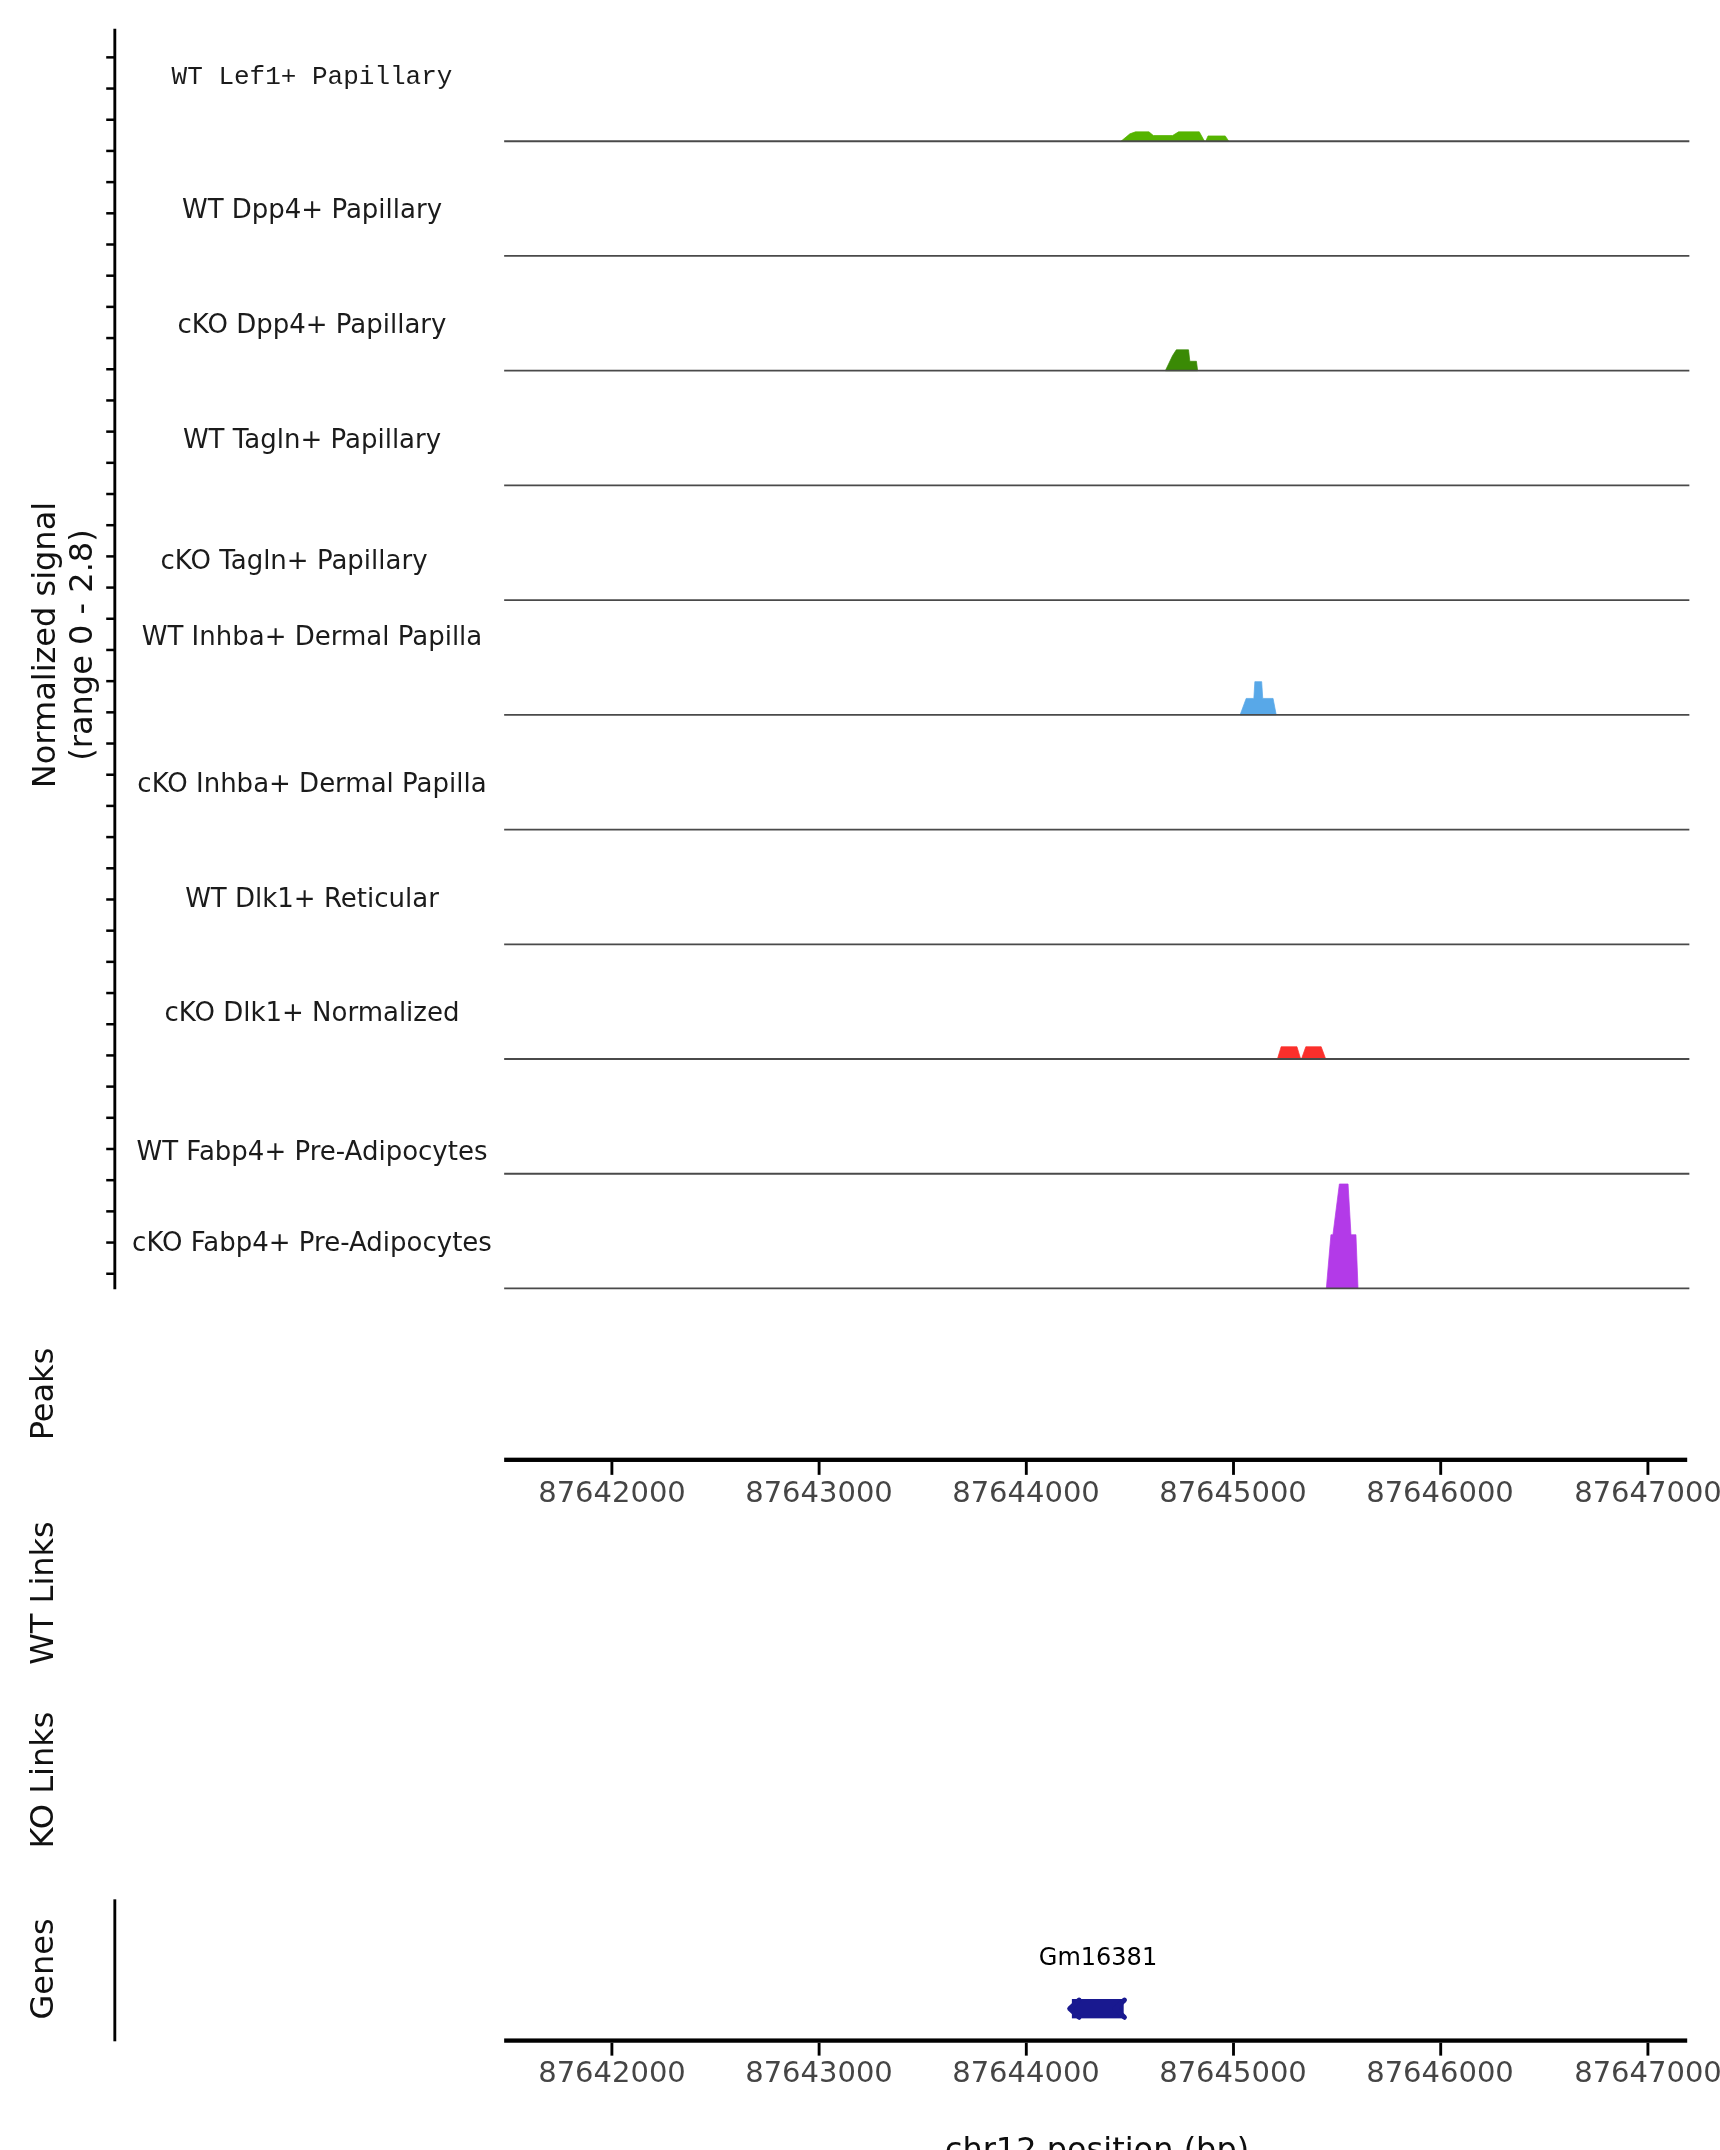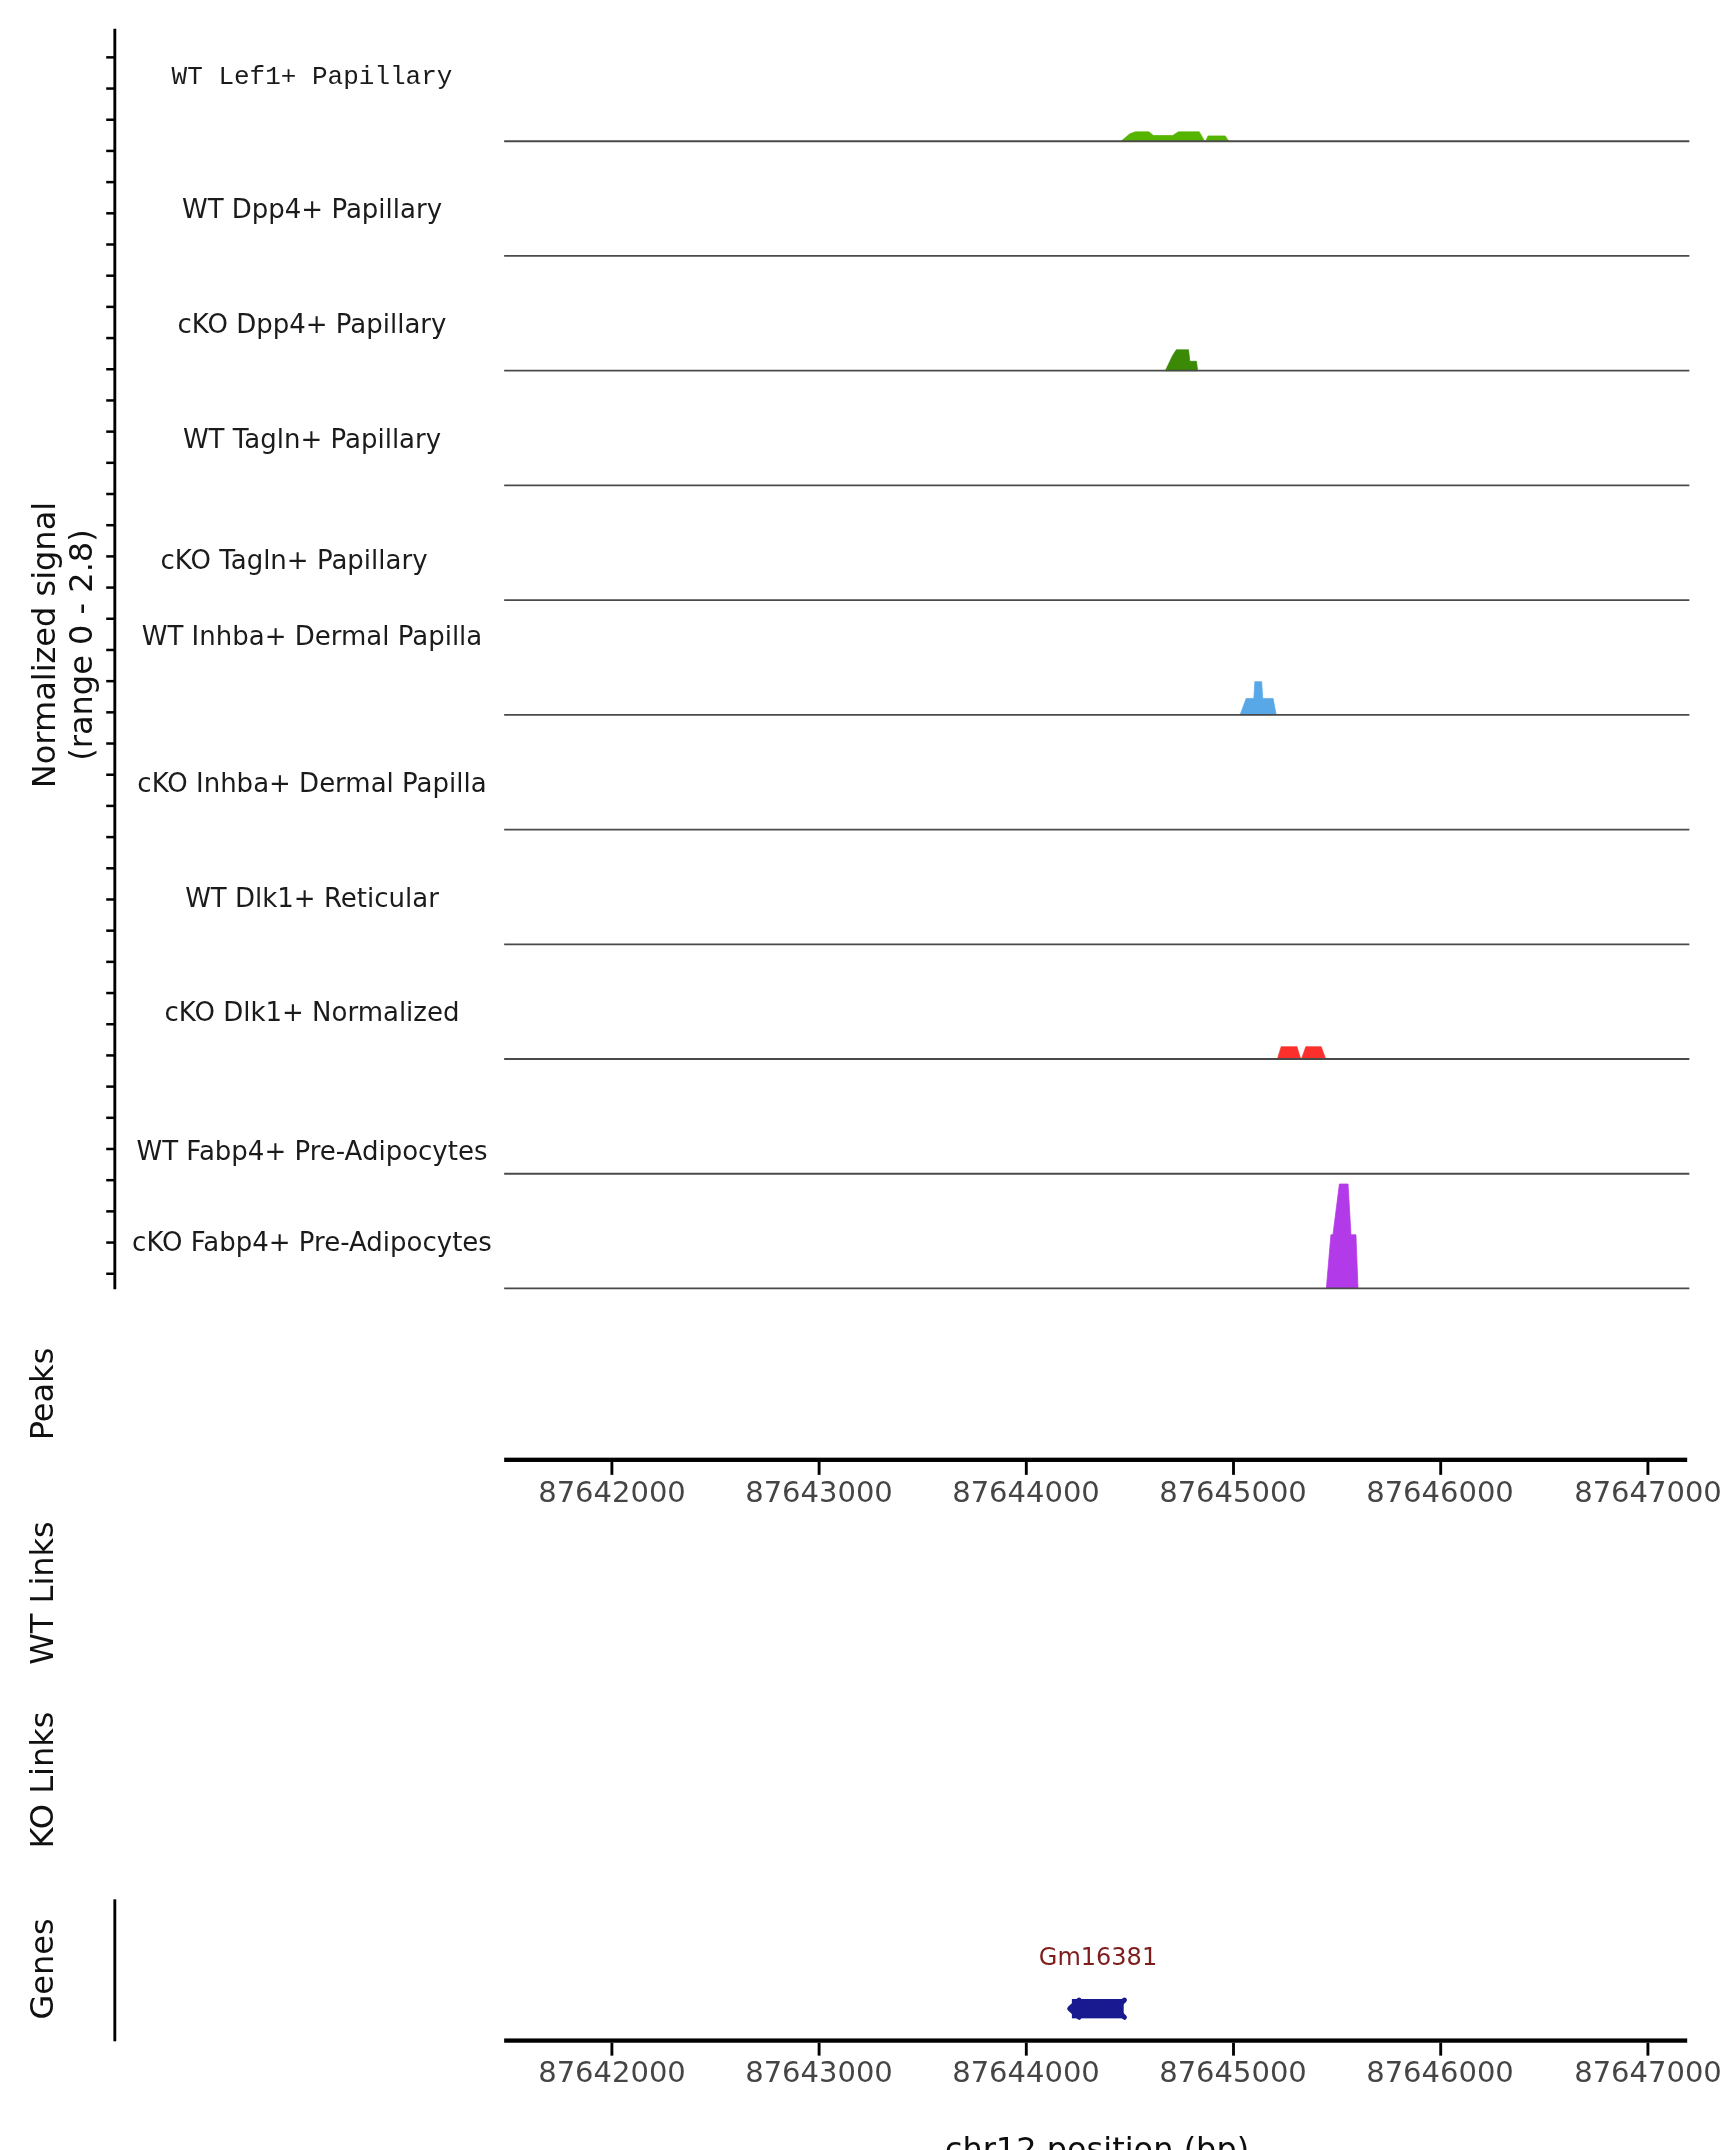--- a/index.html
+++ b/index.html
@@ -14,21 +14,21 @@
   .track-label{font-size:26px;color:#1b1b1b;}
   .section-label{font-size:32px;}
   .ylabel-box{
     position:absolute;transform:translate(-50%,-50%) rotate(-90deg);
     text-align:center;font-size:32px;line-height:37px;color:#111;white-space:nowrap;
   }
   .tick-label{
     position:absolute;transform:translateX(-50%);font-size:29px;color:#454545;white-space:nowrap;
   }
   .xlabel{font-size:32px;color:#0e0e0e;}
-  .gene-label{font-size:24px;color:#7f1d1d;}
+  .gene-label{font-size:24px;color:#000000;}
 </style>
 </head>
 <body>
 
 <svg id="plot-svg" width="1721" height="2151" viewBox="0 0 2400 3000">
     <line x1="160" y1="40" x2="160" y2="1798" stroke="#000000" stroke-width="4"></line>
     <line x1="148" y1="80" x2="159" y2="80" stroke="#000000" stroke-width="3.5"></line>
     <line x1="148" y1="123.5" x2="159" y2="123.5" stroke="#000000" stroke-width="3.5"></line>
     <line x1="148" y1="167" x2="159" y2="167" stroke="#000000" stroke-width="3.5"></line>
     <line x1="148" y1="210.5" x2="159" y2="210.5" stroke="#000000" stroke-width="3.5"></line>

